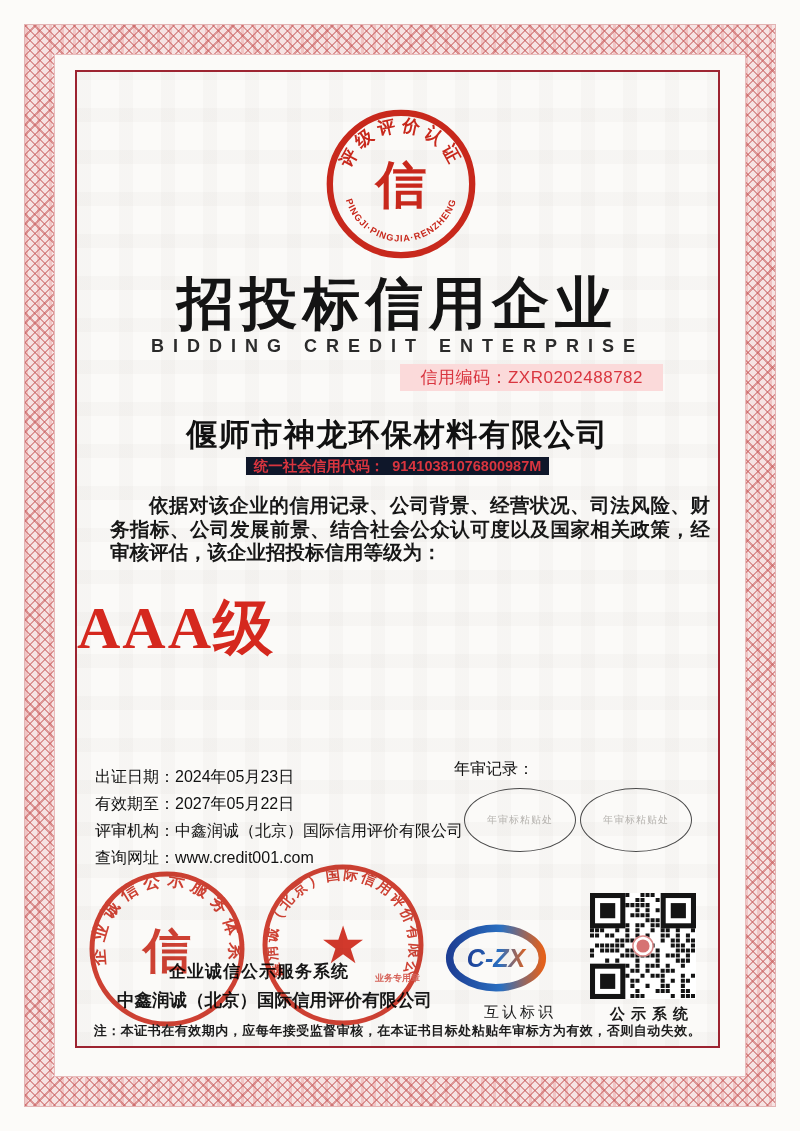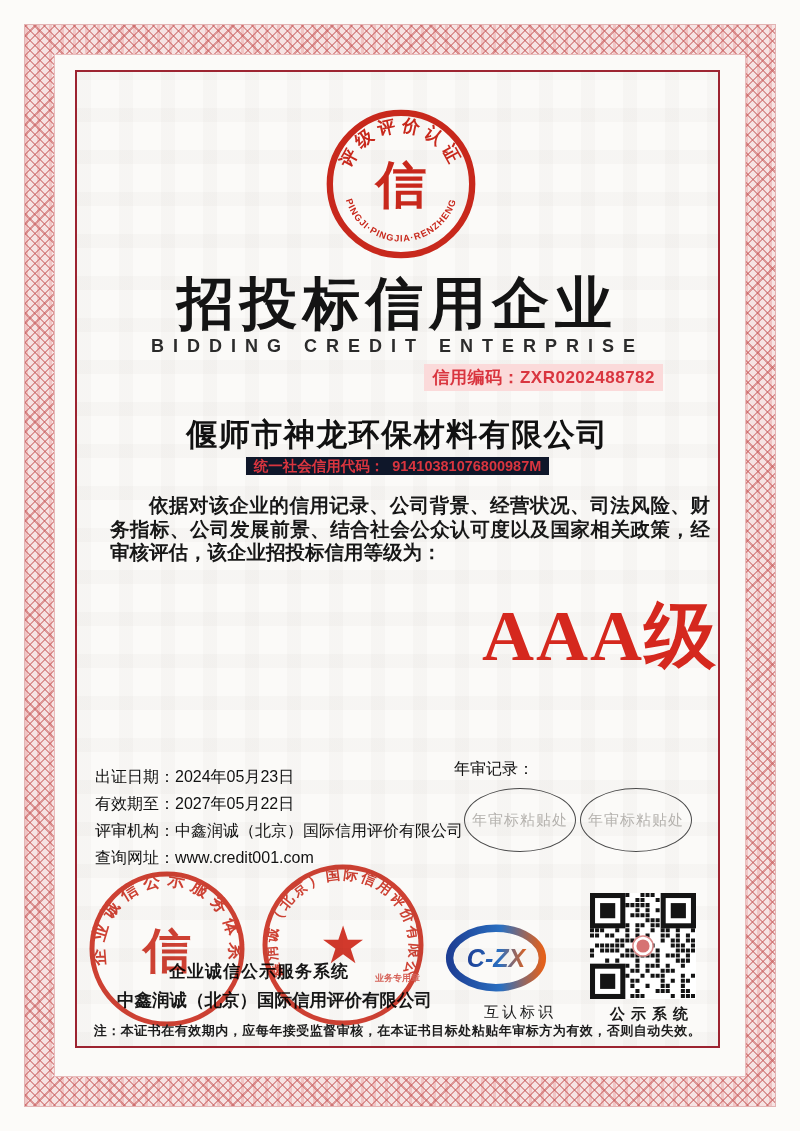--- a/index.html
+++ b/index.html
@@ -37,49 +37,49 @@
     left:0;right:0;top:194px;text-align:center;color:#141414;
     font-size:57px;font-weight:bold;letter-spacing:6px;
     font-family:"Liberation Sans", sans-serif;white-space:nowrap;
   }
   .cert-subtitle{
     left:0;right:0;top:264px;text-align:center;color:#2b2b2b;
     font-size:18px;font-weight:bold;letter-spacing:9px;white-space:nowrap;
   }
   .code-badge{
     right:55px;top:292px;background:#fbdada;color:#d9353f;
-    font-size:17px;font-weight:bold;padding:2px 8px;letter-spacing:0.5px;white-space:nowrap;
+    font-size:17px;font-weight:normal;padding:2px 20px;letter-spacing:0.5px;white-space:nowrap;
   }
   .company{
     left:0;right:0;top:342px;text-align:center;color:#111;
     font-size:31px;font-weight:bold;letter-spacing:1.5px;white-space:nowrap;
   }
   .uscc{
     left:0;right:0;top:385px;text-align:center;font-size:14.5px;font-weight:bold;
   }
   .uscc span{background:#0f172a;color:#d9353f;padding:1px 4px;}
   .para{
     left:33px;right:8px;top:422px;color:#171717;text-align:justify;
     font-family:"Liberation Serif", serif;font-size:19.5px;font-weight:bold;
     line-height:23.5px;text-indent:2em;
   }
   .grade{
-    left:0;right:0;top:516px;text-align:right;color:#d5281e;
-    font-family:"Liberation Serif", serif;font-size:72px;font-weight:bold;letter-spacing:2px;padding-left:30px;
+    left:0;right:0;top:516px;text-align:left;color:#d5281e;
+    font-family:"Liberation Serif", serif;font-size:60px;font-weight:bold;letter-spacing:2px;
   }
   .details{left:18px;top:691px;font-size:16px;font-weight:normal;color:#111;}
   .details .row{line-height:27px;white-space:nowrap;}
   .annual-label{left:377px;top:687px;font-size:16px;font-weight:normal;color:#111;}
   .oval{
     width:110px;height:62px;border:1.5px solid #4a4a4a;border-radius:50%;
     display:flex;align-items:center;justify-content:center;background:transparent;
   }
   .oval1{left:387px;top:716px;}
   .oval2{left:503px;top:716px;}
-  .oval .slot-text{font-size:15px;color:#b5b2ae;letter-spacing:1px;}
+  .oval .slot-text{font-size:10px;color:#b5b2ae;letter-spacing:1px;}
   .stamp{mix-blend-mode:multiply;opacity:.93;}
   .stamp-left{left:10px;top:797px;width:160px;height:160px;}
   .stamp-right{left:184px;top:791px;width:164px;height:164px;}
   .footer-line1{
     left:57px;width:250px;top:888px;text-align:center;color:#161616;
     font-size:17px;font-weight:bold;letter-spacing:1px;white-space:nowrap;
   }
   .footer-line2{
     left:20px;width:355px;top:916px;text-align:center;color:#161616;
     font-size:17.5px;font-weight:bold;white-space:nowrap;

